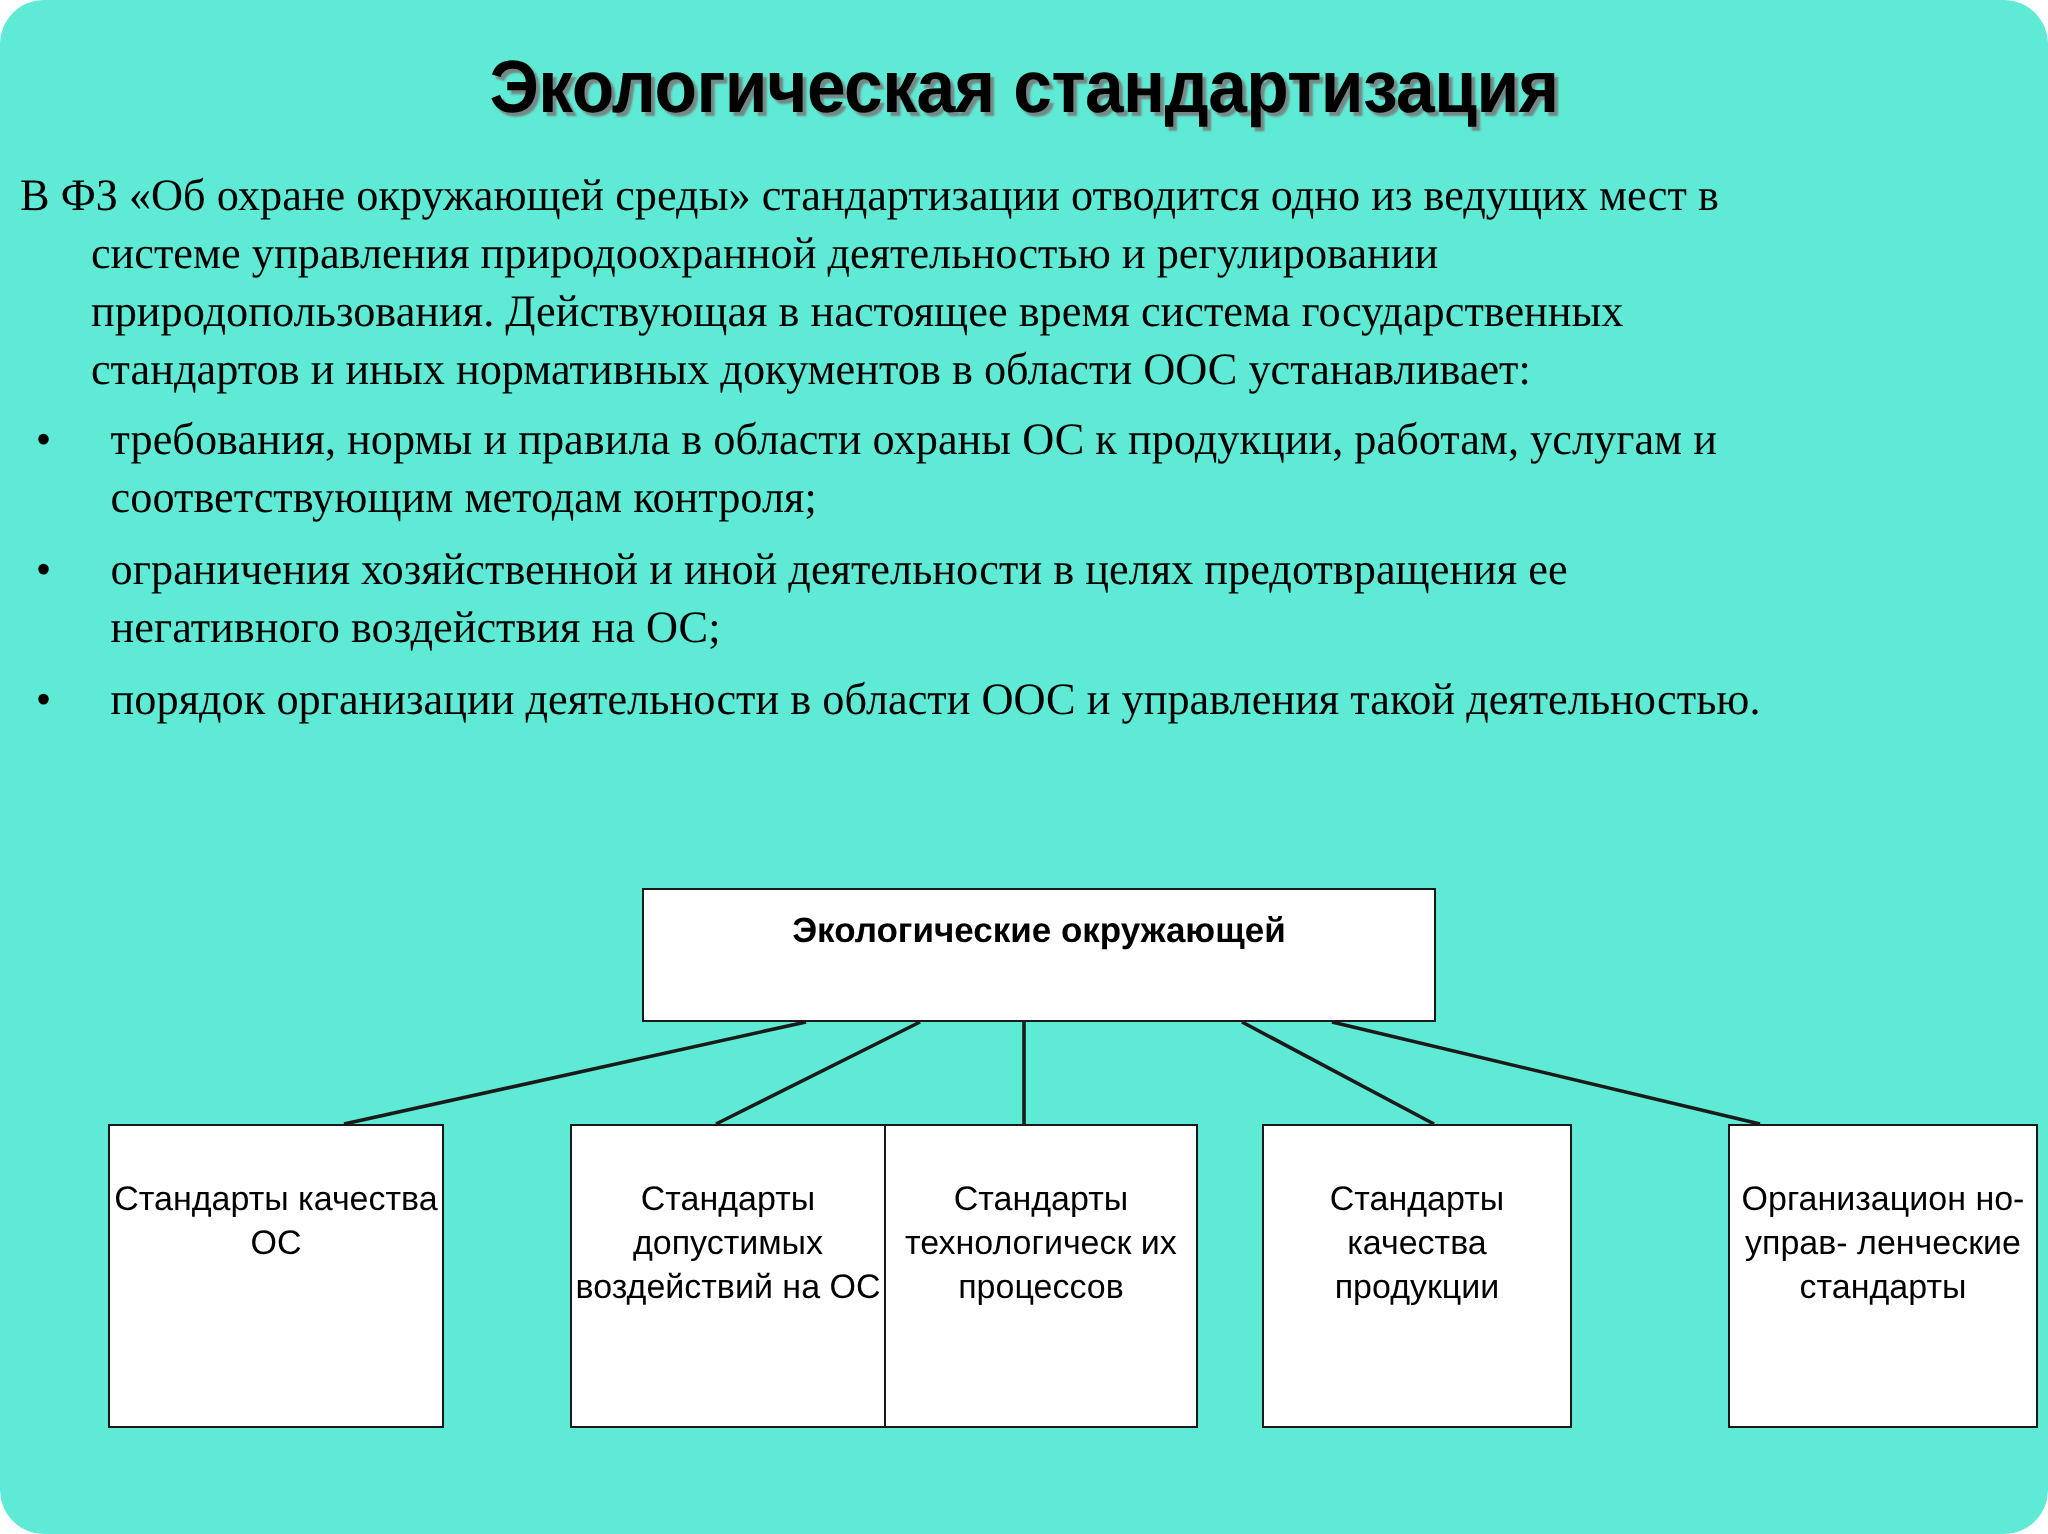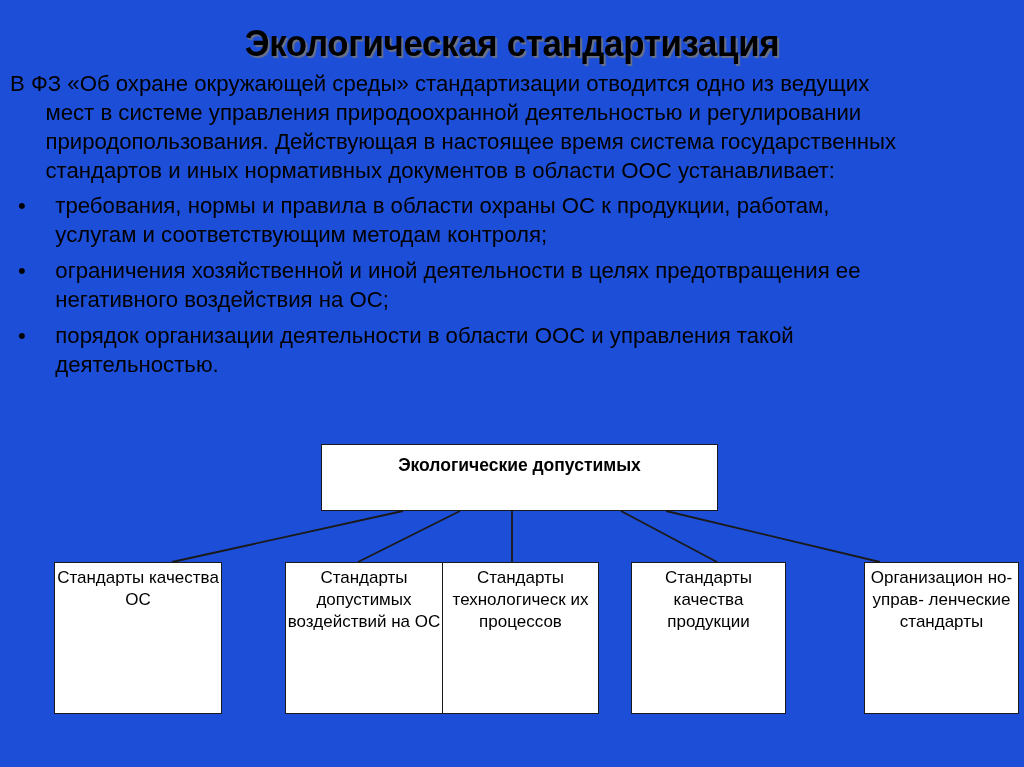--- a/index.html
+++ b/index.html
@@ -11,21 +11,22 @@
     width: 1024px;
     height: 767px;
     position: relative;
     overflow: hidden;
     font-family: "Liberation Sans", "DejaVu Sans", sans-serif;
     color: #000000;
   }
   .slide {
     position: absolute;
     inset: 0;
-    background: #1d4ed8;
+    background: #5eead4;
+    border-radius: 22px;
   }
 
   
   .title {
     position: absolute;
     left: 0;
     top: 22px;
     width: 1024px;
     text-align: center;
     font-size: 37px;
@@ -36,22 +37,23 @@
     text-shadow: 2px 2px 1px rgba(120,120,120,0.85);
     transform: scaleX(0.94);
     transform-origin: 50% 50%;
     white-space: nowrap;
   }
 
   
   .body-block {
     position: absolute;
     left: 10px;
-    top: 69px;
+    top: 83px;
     width: 900px;
+    font-family: Liberation Serif, serif;
   }
   .para {
     font-size: 22.5px;
     line-height: 29px;
     text-align: left;
     padding-left: 36px;
     text-indent: -36px;
     margin: 0 0 6px 0;
     transform: scaleX(0.985);
     transform-origin: 0 0;
@@ -111,21 +113,21 @@
     height: 67px;
     padding-top: 9px;
   }
   .root-node .node-label {
     font-weight: bold;
     font-size: 17.5px;
   }
   .leaf-node {
     top: 132px;
     height: 152px;
-    padding-top: 4px;
+    padding-top: 26px;
   }
   .leaf-1 { left: 54px;  width: 168px; }
   .leaf-2 { left: 253px; width: 158px; margin-left: 32px; }
   .leaf-3 { left: 442px; width: 157px; }
   .leaf-4 { left: 631px; width: 155px; }
   .leaf-5 { left: 820px; width: 155px; margin-left: 44px; }
 </style>
 </head>
 <body>
 
@@ -158,21 +160,21 @@
 
     <svg width="1024" height="300" viewBox="0 0 1024 300">
       <line x1="403" y1="81" x2="172" y2="132" stroke="#1a1a1a" stroke-width="1.8"></line>
       <line x1="460" y1="81" x2="358" y2="132" stroke="#1a1a1a" stroke-width="1.8"></line>
       <line x1="512" y1="81" x2="512" y2="132" stroke="#1a1a1a" stroke-width="1.8"></line>
       <line x1="621" y1="81" x2="717" y2="132" stroke="#1a1a1a" stroke-width="1.8"></line>
       <line x1="666" y1="81" x2="880" y2="132" stroke="#1a1a1a" stroke-width="1.8"></line>
     </svg>
 
     <div class="node root-node">
-      <span class="node-label">Экологические допустимых</span>
+      <span class="node-label">Экологические окружающей</span>
     </div>
 
     <div class="node leaf-node leaf-1">
       <span class="node-label">Стандарты качества ОС</span>
     </div>
 
     <div class="node leaf-node leaf-2">
       <span class="node-label">Стандарты допустимых воздействий на ОС</span>
     </div>
 

